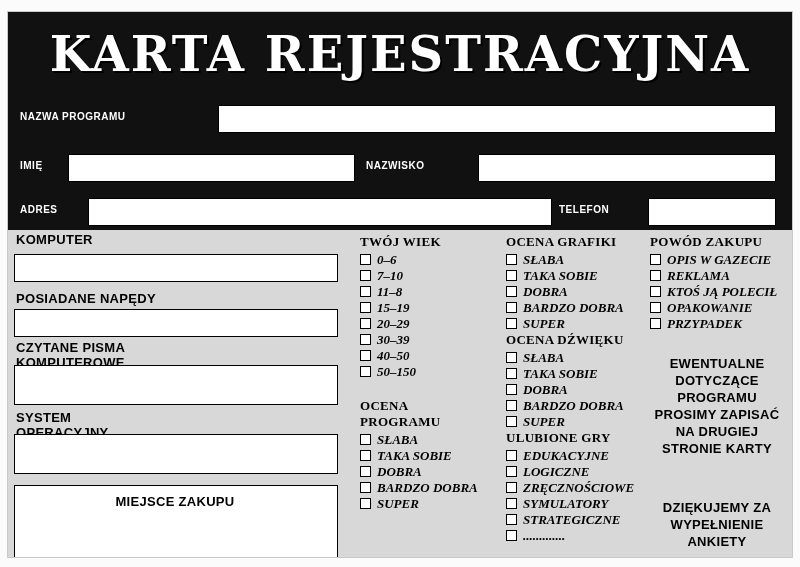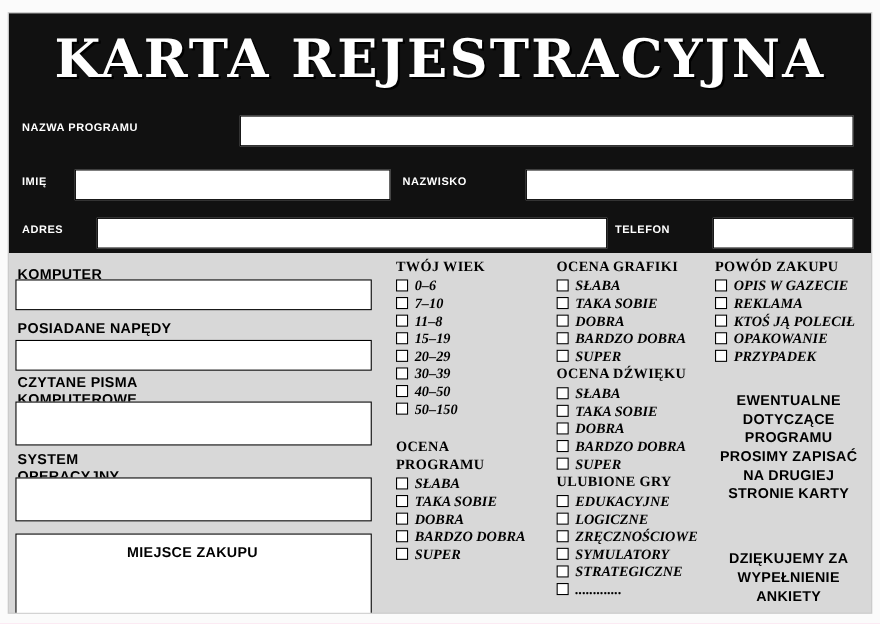--- a/index.html
+++ b/index.html
@@ -10,21 +10,21 @@
   body {
     width: 800px;
     height: 567px;
     overflow: hidden;
     font-family: "Liberation Sans", sans-serif;
   }
   #page {
     position: relative;
     width: 800px;
     height: 567px;
-    background: #f9a8d4;
+    background: #22c55e;
   }
   
   #paper {
     position: absolute;
     left: 0; top: 0;
     width: 800px; height: 567px;
     background: #fbfbfb;
   }
   #card {
     position: absolute;
@@ -107,21 +107,21 @@
     background: #ffffff;
     border: 1px solid #000;
   }
   
   #box1 { left: 6px; top: 24px; width: 322px; height: 26px; }
   #box2 { left: 6px; top: 79px; width: 322px; height: 26px; }
   #box3 { left: 6px; top: 135px; width: 322px; height: 38px; }
   #box4 { left: 6px; top: 204px; width: 322px; height: 38px; }
   #box5 { left: 6px; top: 255px; width: 322px; height: 72px; }
 
-  #lbl-komputer { left: 8px; top: 12px; text-decoration: underline; }
+  #lbl-komputer { left: 8px; top: 2px; }
   #lbl-napedy { left: 8px; top: 61px; }
   #lbl-pisma { left: 8px; top: 110px; }
   #lbl-system { left: 8px; top: 180px; }
   #lbl-miejsce {
     position: absolute;
     left: 6px; top: 264px;
     width: 322px;
     text-align: center;
     font-family: "Liberation Sans", sans-serif;
     font-weight: bold;

